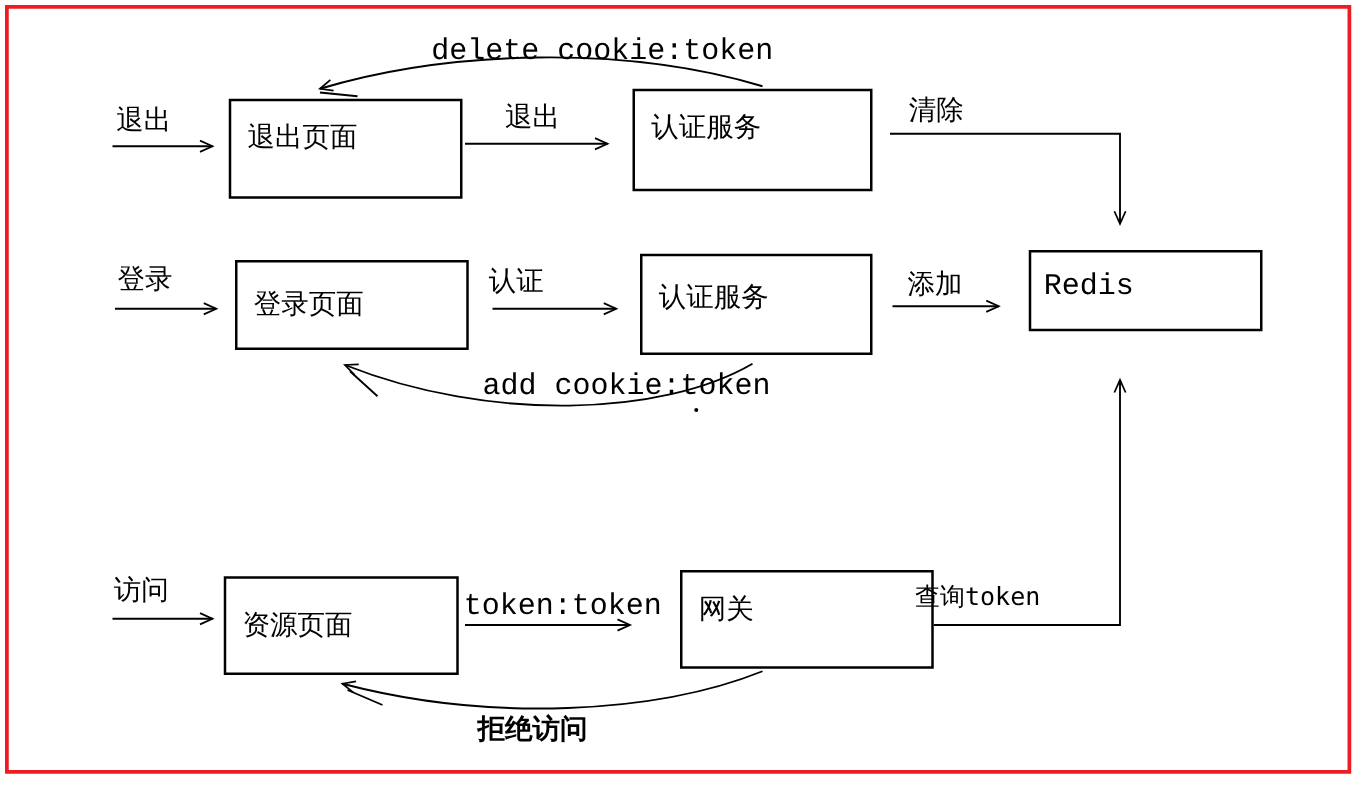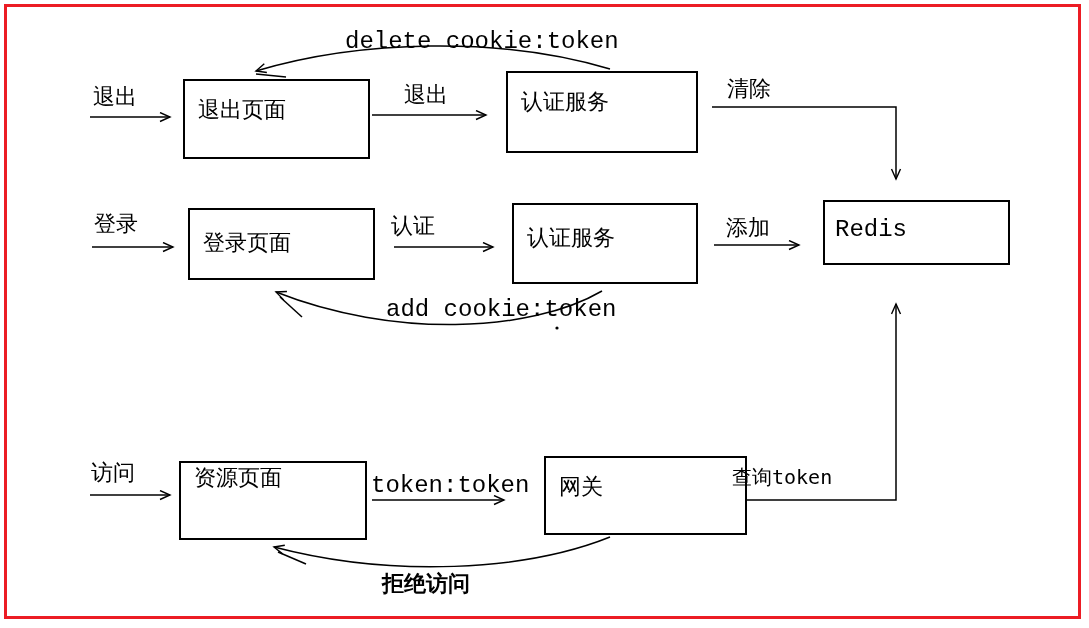--- a/index.html
+++ b/index.html
@@ -96,21 +96,21 @@
   </div>
 
   <div class="box" style="left:512px;top:203px;width:186px;height:81px;padding-top:18px;">
     <span>认证服务</span>
   </div>
 
   <div class="box mono" style="left:823px;top:200px;width:187px;height:65px;padding:10px 0 0 10px;">
     <span class="redis-line">Redis</span>
   </div>
 
-  <div class="box" style="left:179px;top:461px;width:188px;height:79px;padding-top:0;">
+  <div class="box" style="left:179px;top:461px;width:188px;height:79px;padding-top:22px;">
     <span>资源页面</span>
   </div>
 
   <div class="box" style="left:544px;top:456px;width:203px;height:79px;padding-top:14px;">
     <span>网关</span>
   </div>
 
   <div class="lbl" style="left:93px;top:85px;">退出</div>
 
   <div class="lbl" style="left:404px;top:83px;">退出</div>

